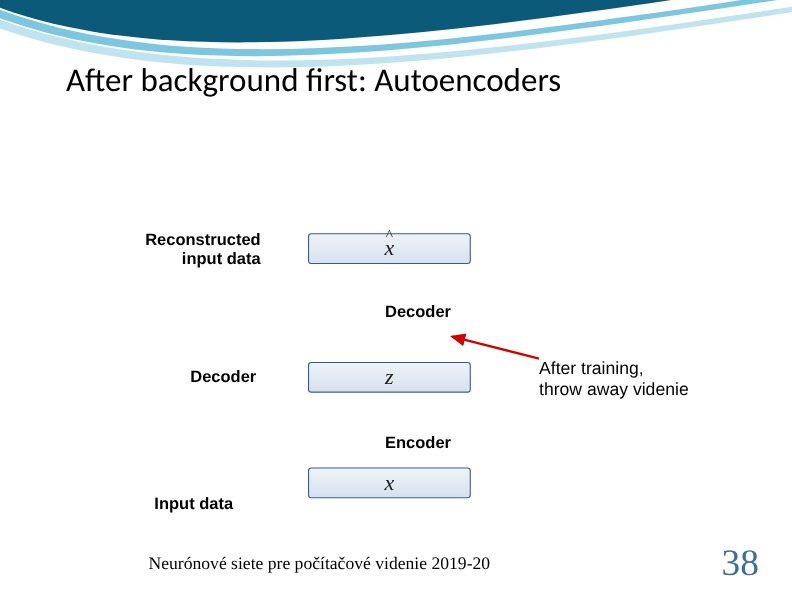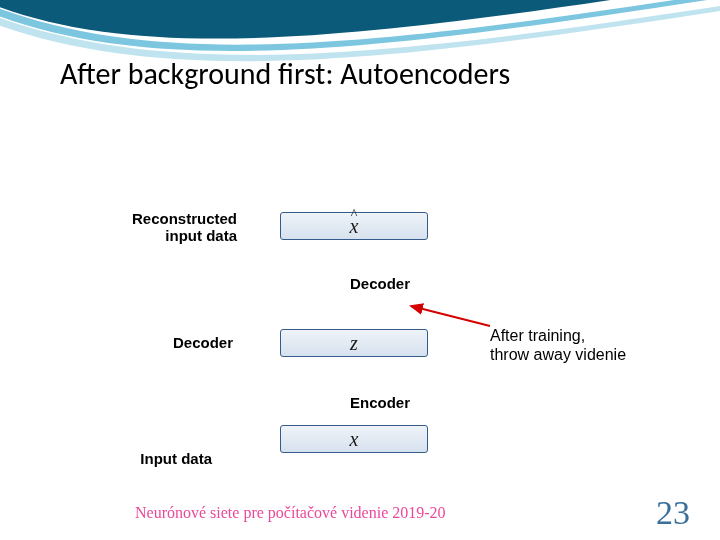--- a/index.html
+++ b/index.html
@@ -79,21 +79,21 @@
   .arrow-svg {
     position: absolute;
     overflow: visible;
   }
   .footer-course {
     position: absolute;
     bottom: 18px;
     left: 135px;
     font-size: 16px;
     font-family: "Times New Roman", serif;
-    color: #ec4899;
+    color: #000000;
   }
   .page-num {
     position: absolute;
     bottom: 8px;
     right: 30px;
     font-size: 34px;
     font-family: "Times New Roman", serif;
     color: #3a6f9a;
   }
 </style>
@@ -135,13 +135,13 @@
 <svg class="arrow-svg" style="left:405px; top:302px; width:90px; height:30px;" viewBox="0 0 90 30">
   <defs>
     <marker id="ah" markerWidth="8" markerHeight="8" refX="6" refY="3" orient="auto">
       <path d="M0,0 L7,3 L0,6 Z" fill="#d40000"></path>
     </marker>
   </defs>
   <line x1="85" y1="24" x2="6" y2="4" stroke="#d40000" stroke-width="2" marker-end="url(#ah)"></line>
 </svg>
 
 <div class="footer-course">Neurónové siete pre počítačové videnie 2019-20</div>
-<div class="page-num">23</div>
+<div class="page-num">38</div>
 
 </body></html>

